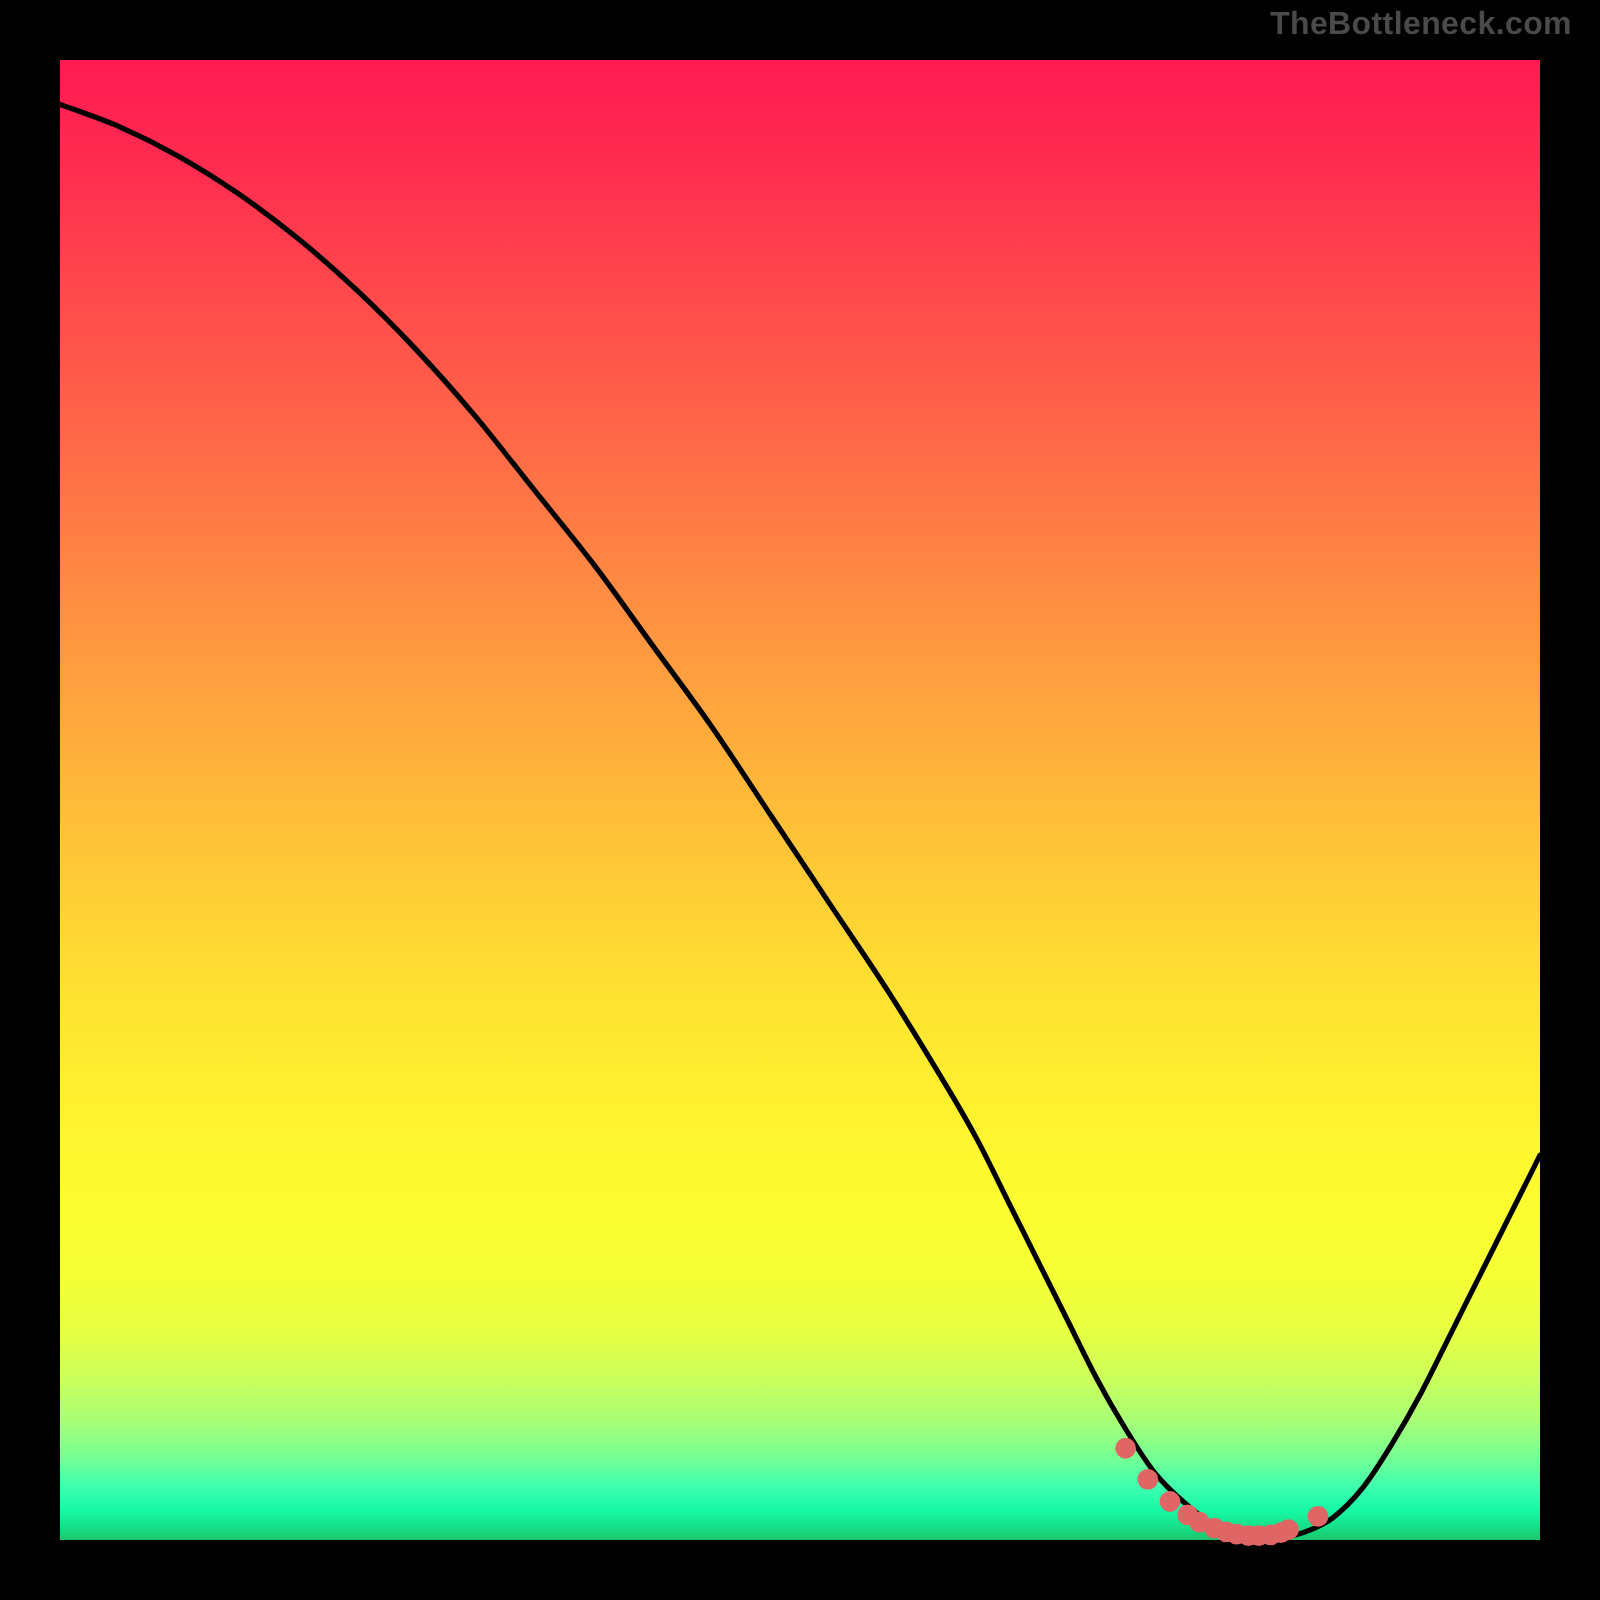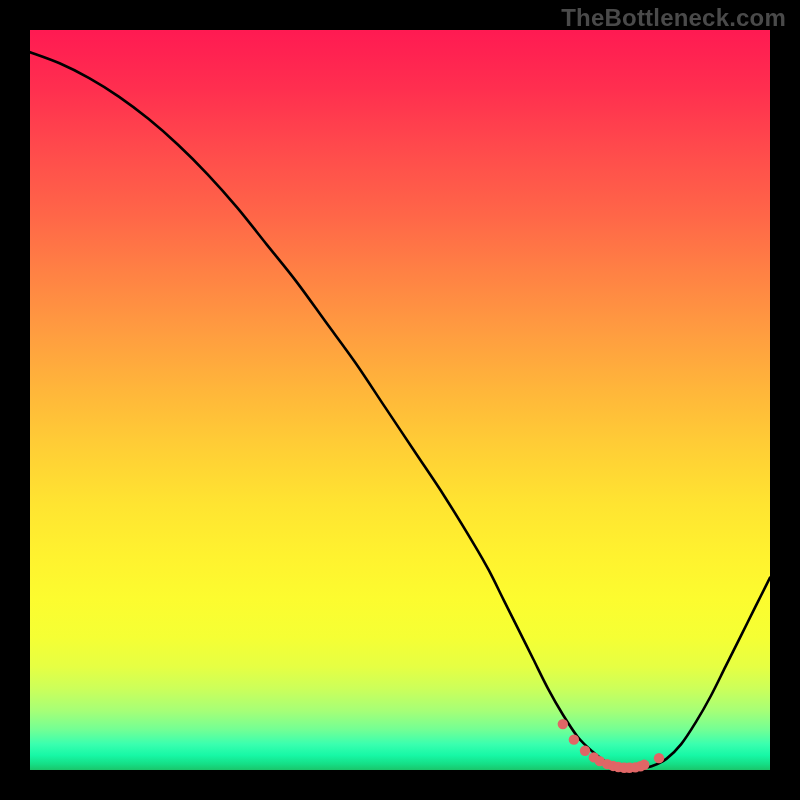--- a/index.html
+++ b/index.html
@@ -15,21 +15,21 @@
     position: relative;
     width: 800px;
     height: 800px;
     background: #000000;
   }
   .watermark {
     position: absolute;
     top: 4px;
     right: 14px;
     color: #4a4a4a;
-    font-size: 24px;
+    font-size: 16px;
     font-weight: 600;
     letter-spacing: 0.2px;
     z-index: 10;
   }
   .plot-area {
     position: absolute;
     left: 30px;
     top: 30px;
     width: 740px;
     height: 740px;

